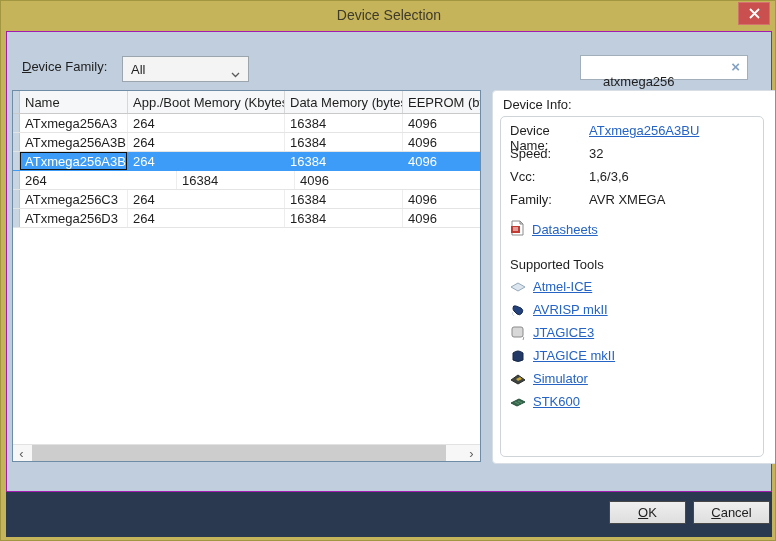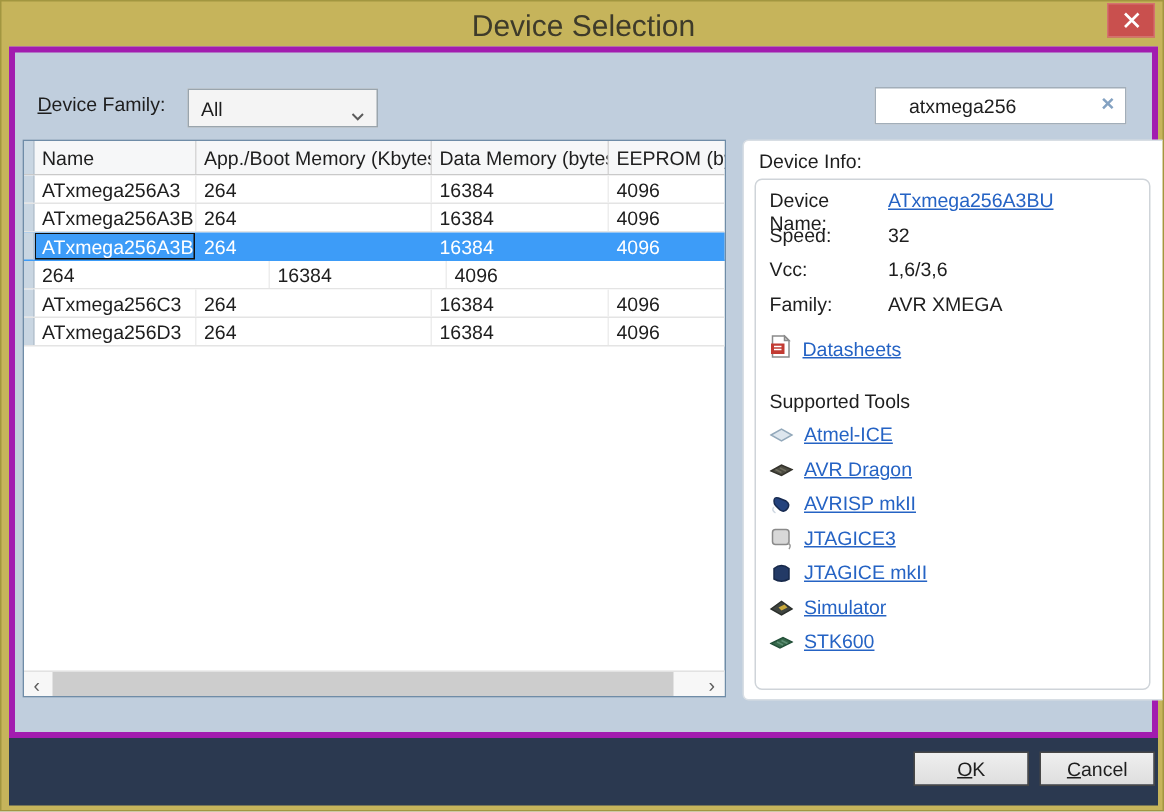--- a/index.html
+++ b/index.html
@@ -10,45 +10,45 @@
     color: #1e1e1e;
   }
   .window {
     position: relative; width:776px; height:541px;
     background:#c6b45b; border:1px solid #a29640; overflow:hidden;
   }
   
   .titlebar { position:absolute; left:0; top:0; width:776px; height:30px; }
   .titlebar .title {
     position:absolute; left:0; right:0; top:6px; text-align:center;
-    font-size:20px; color:#3e3b2a;
+    font-size:14px; color:#3e3b2a;
   }
   .close-btn {
     position:absolute; right:7px; top:1px; width:32px; height:23px;
     background:#c9504e; border:1px solid #d4726f; display:flex;
     align-items:center; justify-content:center; cursor:pointer;
   }
   
   .content {
     position:absolute; left:5px; top:30px; width:766px; height:461px;
-    background:#c0cedd; border:4px solid #a21caf;text-decoration:underline;
+    background:#c0cedd; border:1px solid #a21caf;text-decoration:underline;
   }
   .lbl-devfam { position:absolute; left:15px; top:27px; }
   .combo {
     position:absolute; left:115px; top:24px; width:127px; height:26px;
     background:#f4f4f4; border:1px solid #9aa5ad; display:flex;
     align-items:center; padding-left:8px; cursor:default;
   }
   .combo .chev { position:absolute; right:8px; top:9px; }
   .searchbox {
     position:absolute; left:573px; top:23px; width:168px; height:25px;
     background:#fff; border:1px solid #a2aeb9;
   }
   .searchbox input {
-    position:absolute; left:0; top:0; width:140px; height:23px; border:none;
+    position:absolute; left:0; top:14px; width:140px; height:23px; border:none;
     outline:none; padding:0 0 0 22px; font:inherit; color:#1e1e1e; background:transparent;
   }
   .searchbox .clear-x {
     position:absolute; right:7px; top:2px; color:#84a2c2; font-size:15px;
     font-weight:bold; cursor:pointer;
   }
   
   .grid {
     position:absolute; left:5px; top:58px; width:469px; height:372px;
     background:#fff; border:1px solid #6f8ca7;
@@ -247,29 +247,20 @@
           <span class="ic">
             <svg width="16" height="16" viewBox="0 0 16 16">
                 <polygon points="1,8 8,4 15,8 8,12" fill="#dde6ee" stroke="#93a9bb"></polygon>
               </svg>
           </span>
           <a class="lnk">Atmel-ICE</a>
         </div>
         <div class="t-row">
           <span class="ic">
             <svg width="16" height="16" viewBox="0 0 16 16">
-                <polygon points="1,9 8,5 15,8 8,12" fill="#4d4c42" stroke="#33322b"></polygon>
-                <path d="M4 8 l4 2 M7 7 l4 2" stroke="#6d6c5e" stroke-width="1"></path>
-              </svg>
-          </span>
-          <a class="lnk">AVR Dragon</a>
-        </div>
-        <div class="t-row">
-          <span class="ic">
-            <svg width="16" height="16" viewBox="0 0 16 16">
                 <path d="M3 6 q0 -3 3 -2 l5 2 q3 2 1 5 q-2 3 -5 1 l-3 -3 q-1 -1 -1 -3z" fill="#23427d" stroke="#16294f"></path>
                 <path d="M3 10 q-2 2 1 4" stroke="#cfd8e2" fill="none"></path>
               </svg>
           </span>
           <a class="lnk">AVRISP mkII</a>
         </div>
         <div class="t-row">
           <span class="ic">
             <svg width="16" height="16" viewBox="0 0 16 16">
                 <rect x="2" y="2" width="11" height="10" rx="2" fill="#d8d8d8" stroke="#8a8a8a"></rect>

